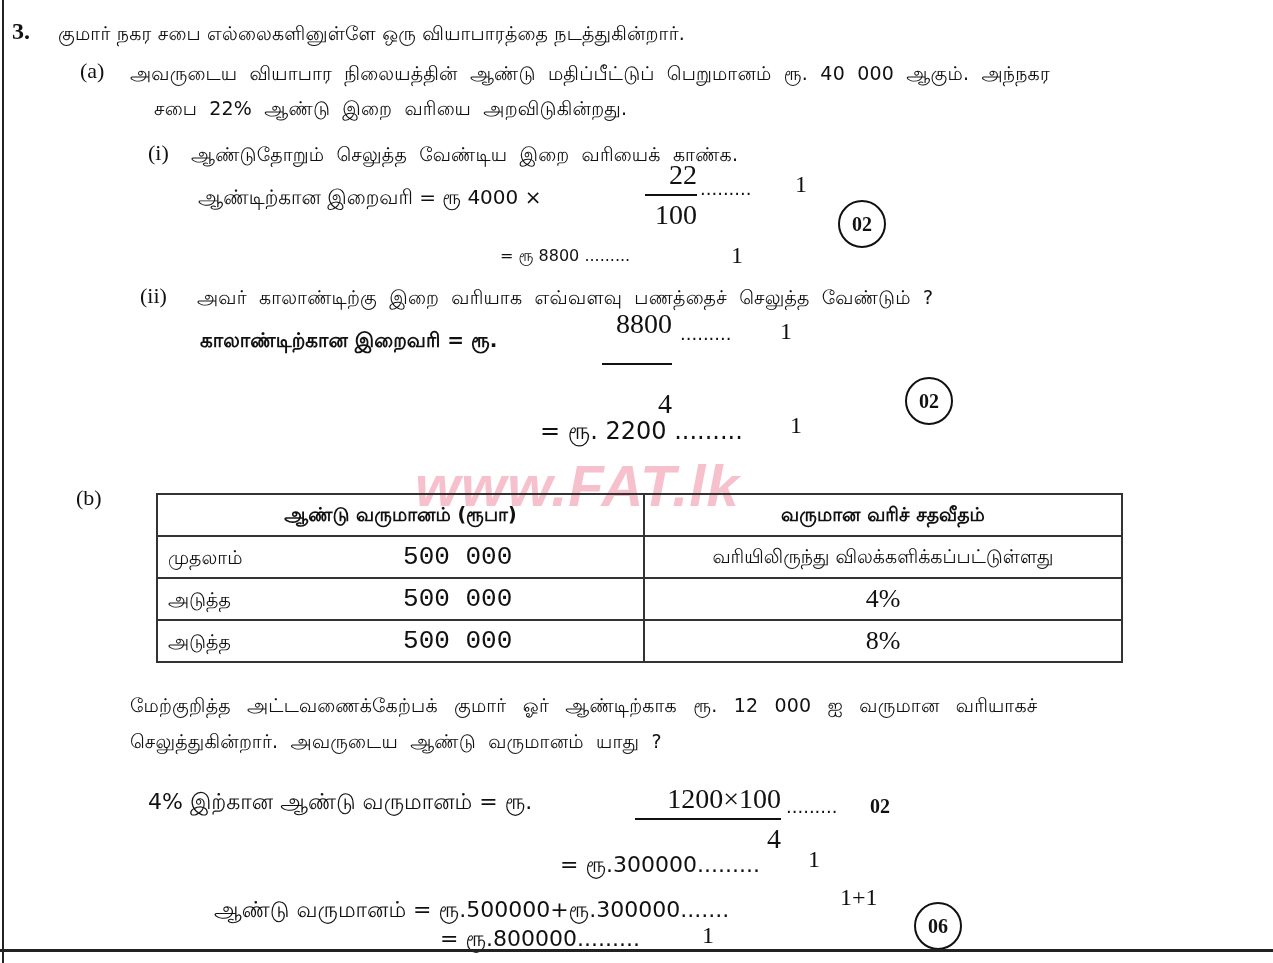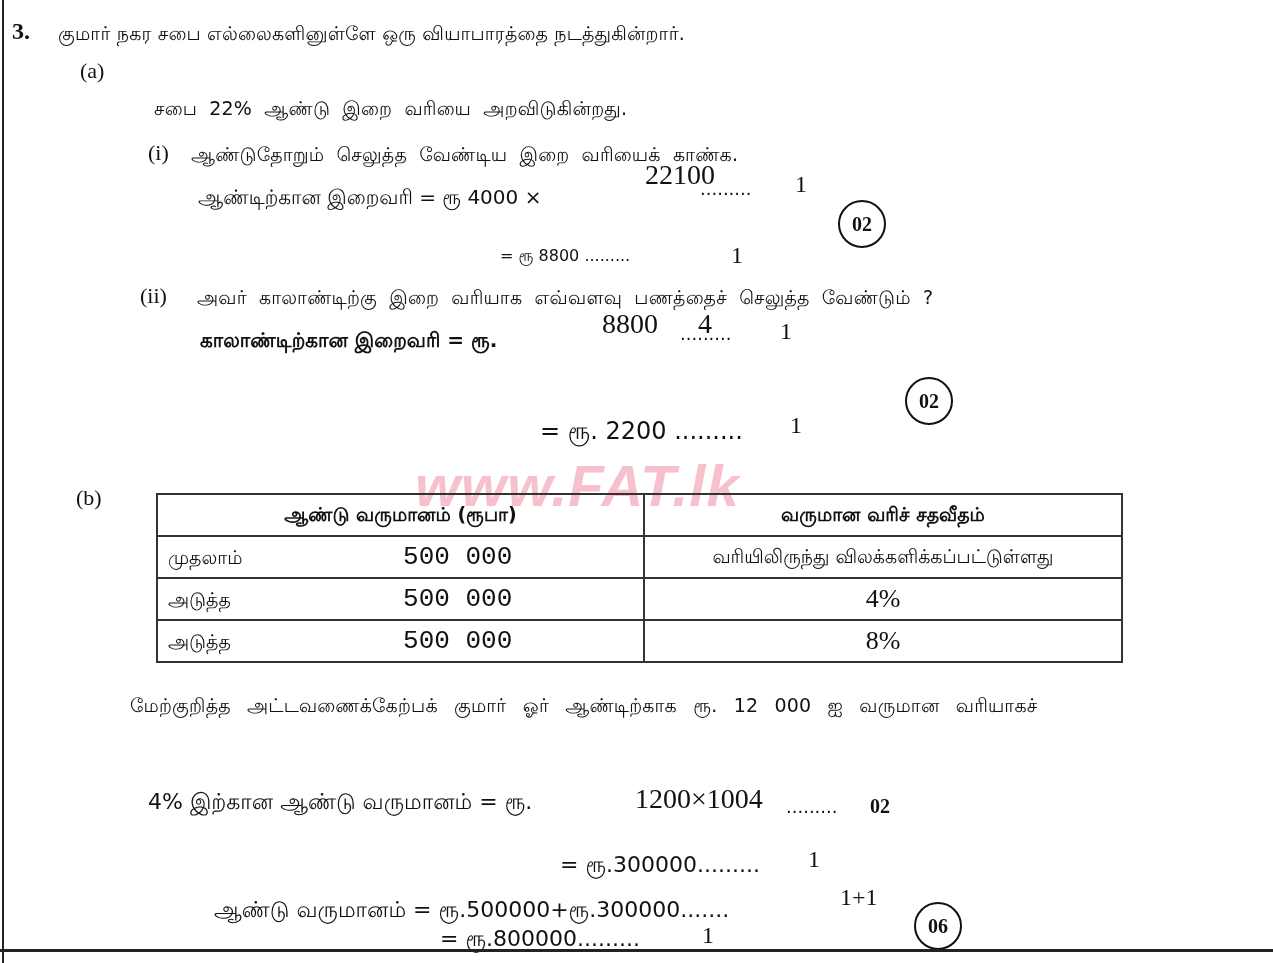--- a/index.html
+++ b/index.html
@@ -6,21 +6,21 @@
   body { width:1273px; height:963px; position:relative; overflow:hidden;
          font-family:"DejaVu Sans", sans-serif; color:#111; }
   .page { position:absolute; left:0; top:0; width:1273px; height:963px; }
   .leftbar { position:absolute; left:2px; top:0; width:2px; height:963px; background:#222; }
   .bottomrule { position:absolute; left:0; top:949px; width:1273px; height:3px; background:#222; }
   .abs { position:absolute; white-space:nowrap; }
   .serif { font-family:"Liberation Serif", "DejaVu Serif", serif; }
   .qnum { left:12px; top:18px; font-weight:bold; font-size:24px; }
   .txt { font-size:19px; letter-spacing:0.2px; }
   .label { font-size:22px; }
-  .frac { position:absolute; display:flex; flex-direction:row; align-items:flex-end; }
+  .frac { position:absolute; display:flex; flex-direction:column; align-items:flex-end; }
   .frac .num, .frac .den { font-family:"Liberation Serif", serif; font-size:28px; line-height:30px; }
   .frac .bar { height:2px; background:#111; align-self:stretch; margin:4px 0; }
   .mark { font-family:"Liberation Serif", serif; font-size:24px; }
   .circle { position:absolute; border:2.5px solid #111; border-radius:50%;
             display:flex; align-items:center; justify-content:center;
             font-family:"Liberation Serif", serif; font-weight:bold; font-size:20px; }
   .watermark { position:absolute; left:415px; top:452px; font-family:"Liberation Sans", sans-serif;
                font-weight:bold; font-size:58px; color:#f5b6c4; letter-spacing:1px; opacity:0.85;font-style:italic; }
   table.tax { position:absolute; left:156px; top:493px; width:967px; border-collapse:collapse; }
   table.tax td, table.tax th { border:2px solid #333; height:40px; padding:0 10px; font-weight:normal; }
@@ -34,20 +34,21 @@
 </head>
 <body>
 
 <div class="page">
   <div class="leftbar"></div>
 
   <span class="abs qnum serif">3.</span>
   <span class="abs txt" style="left:58px; top:22px;">குமார் நகர சபை எல்லைகளினுள்ளே ஒரு வியாபாரத்தை நடத்துகின்றார்.</span>
 
   <span class="abs label serif" style="left:80px; top:58px;">(a)</span>
+  <span class="abs txt" style="left:130px; top:62px; word-spacing:6px;">அவருடைய வியாபார நிலையத்தின் ஆண்டு மதிப்பீட்டுப் பெறுமானம் ரூ. 40 000 ஆகும். அந்நகர</span>
   <span class="abs txt" style="left:130px; top:97px; word-spacing:6px;margin-left:24px;">சபை 22% ஆண்டு இறை வரியை அறவிடுகின்றது.</span>
 
   <span class="abs label serif" style="left:148px; top:140px;">(i)</span>
   <span class="abs txt" style="left:191px; top:143px; word-spacing:6px;">ஆண்டுதோறும் செலுத்த வேண்டிய இறை வரியைக் காண்க.</span>
   <span class="abs" style="left:198px; top:185px; font-size:20px;">ஆண்டிற்கான இறைவரி = ரூ 4000 ×</span>
   <div class="frac" style="left:645px; top:160px; width:52px;">
     <span class="num">22</span>
     <span class="bar"></span>
     <span class="den">100</span>
   </div>
@@ -102,20 +103,21 @@
       <td class="c1">
         <span class="rowlabel">அடுத்த</span>
         <span class="rowval">500 000</span>
       </td>
       <td class="c2 pct">8%</td>
     </tr>
   </tbody>
     </table>
 
   <span class="abs txt" style="left:130px; top:694px; word-spacing:10px;">மேற்குறித்த அட்டவணைக்கேற்பக் குமார் ஓர் ஆண்டிற்காக ரூ. 12 000 ஐ வருமான வரியாகச்</span>
+  <span class="abs txt" style="left:130px; top:730px; word-spacing:6px;">செலுத்துகின்றார். அவருடைய ஆண்டு வருமானம் யாது ?</span>
 
   <span class="abs" style="left:148px; top:789px; font-size:22px;">4% இற்கான ஆண்டு வருமானம் = ரூ.</span>
   <div class="frac" style="left:635px; top:784px; width:146px;">
     <span class="num">1200×100</span>
     <span class="bar"></span>
     <span class="den">4</span>
   </div>
   <span class="abs" style="left:786px; top:796px; font-size:18px;">.........</span>
   <span class="abs mark" style="left:870px; top:795px; font-size:20px; font-weight:bold;">02</span>
 

